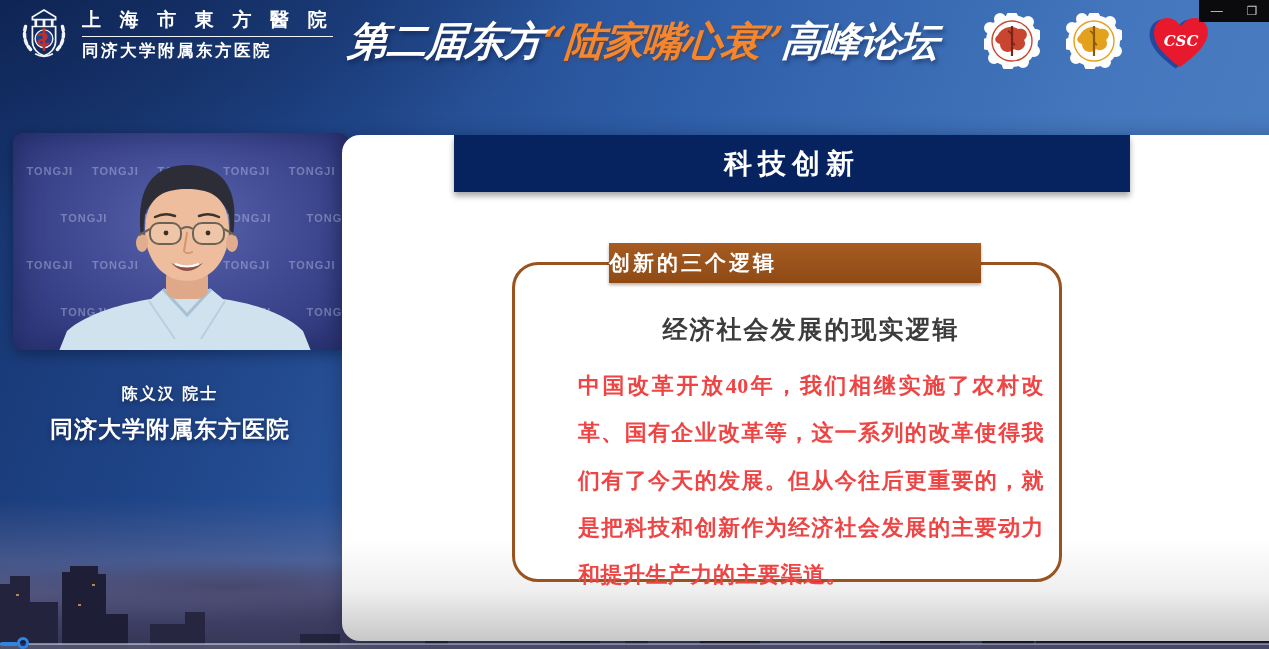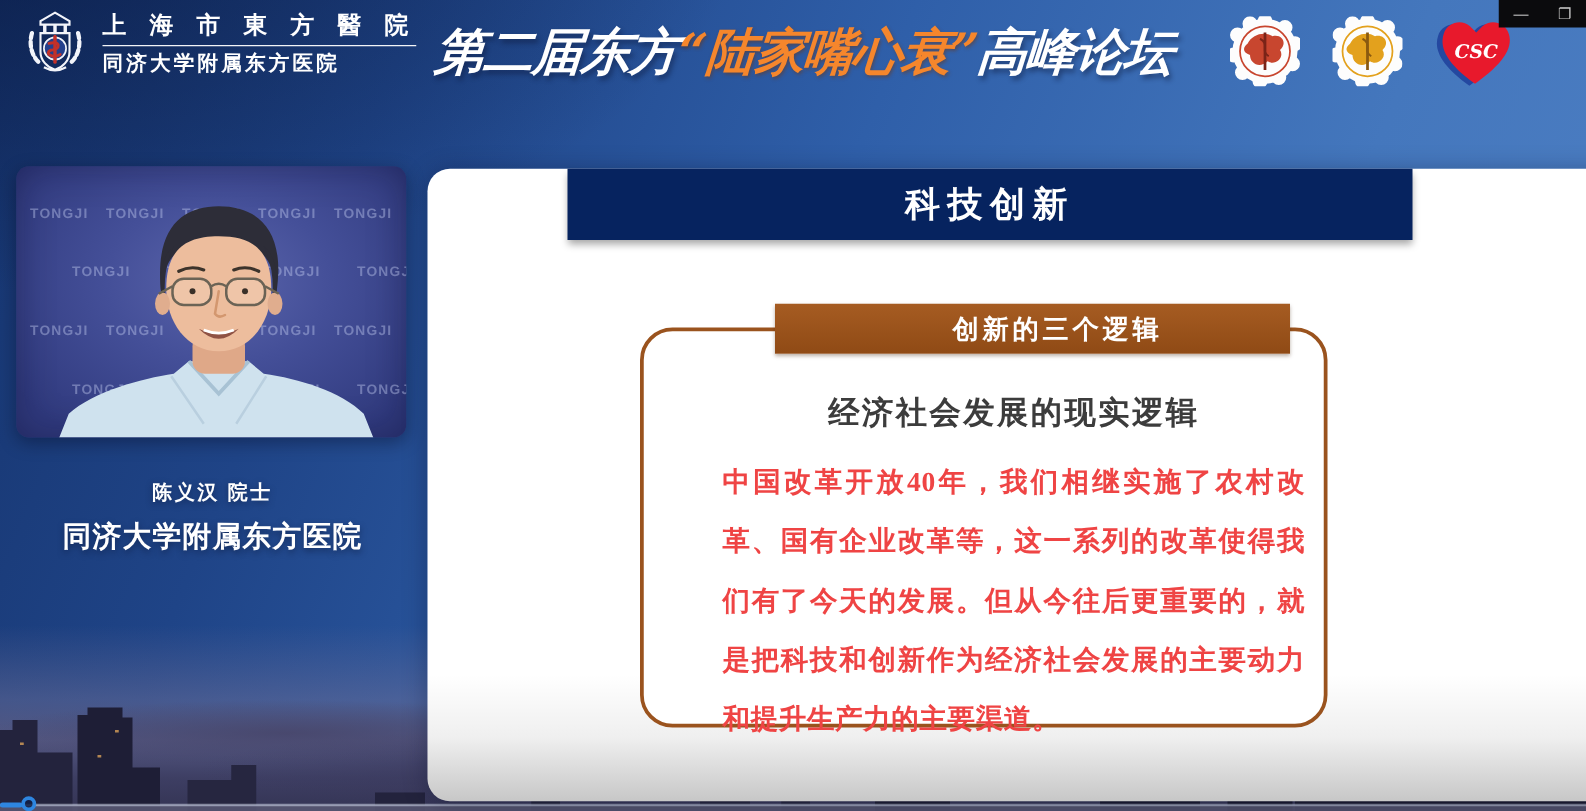--- a/index.html
+++ b/index.html
@@ -40,21 +40,21 @@
   .title-orange{color:#f5862c;text-shadow:1px 2px 3px rgba(120,50,0,.45);}
   .org-logos{position:absolute;left:984px;top:10px;display:flex;align-items:center;gap:26px;}
   .org-badge{width:56px;height:56px;}
   .csc-heart{width:66px;height:62px;}
   .win-controls{position:absolute;left:1199px;top:0;width:70px;height:22px;background:#0b0b0d;
          display:flex;align-items:center;justify-content:space-around;color:#c9c9c9;font-size:12px;line-height:1;}
   .win-btn{cursor:default;padding:0 4px;}
   
   .video-panel{position:absolute;left:13px;top:133px;width:312px;height:217px;border-radius:10px;overflow:hidden;
          background:radial-gradient(200px 150px at 52% 42%, #5a64ab 0%, #444f98 45%, #303a7e 100%);
-         box-shadow:0 4px 14px rgba(0,0,20,.35), inset 0 0 30px rgba(10,10,40,.35);}
+         box-shadow:0 4px 14px rgba(0,0,20,.35), inset 0 0 30px rgba(10,10,40,.35);padding-left:24px;}
   .wm-grid{position:absolute;inset:0;display:flex;flex-direction:column;justify-content:space-around;
          padding:14px 4px;box-sizing:border-box;}
   .wm-row{display:flex;justify-content:space-around;}
   .wm-row.offset{transform:translateX(26px);}
   .wm-row span{font-size:11px;font-weight:bold;letter-spacing:1px;color:rgba(195,205,240,.42);}
   .person-svg{position:absolute;inset:0;width:100%;height:100%;}
   
   .speaker{position:absolute;left:0;top:384px;width:340px;text-align:center;color:#fff;
          text-shadow:0 2px 5px rgba(10,20,50,.5);}
   .speaker-name{font-size:16px;font-weight:bold;letter-spacing:2px;}
@@ -62,24 +62,24 @@
   
   .slide{position:absolute;left:342px;top:135px;width:974px;height:506px;border-radius:18px;
          background:linear-gradient(180deg,#ffffff 0%,#ffffff 80%,#efefef 90%,#c7c7c7 100%);
          box-shadow:0 2px 20px rgba(0,10,30,.3);font-family:Liberation Serif, serif;}
   .slide-header{position:absolute;left:112px;top:0;width:676px;height:57px;background:#06235f;
          display:flex;align-items:center;justify-content:center;
          box-shadow:0 4px 6px rgba(0,0,0,.35);}
   .slide-header-text{color:#fff;font-size:28px;font-weight:bold;letter-spacing:6px;}
   .card{position:absolute;left:170px;top:127px;width:550px;height:320px;border:3px solid #9a531e;
          border-radius:26px;background:#fff;box-sizing:border-box;padding-left:48px;}
-  .card-badge{position:absolute;left:278px;top:108px;width:372px;height:40px;
+  .card-badge{position:absolute;left:267px;top:108px;width:372px;height:40px;
          background:linear-gradient(180deg,#a65c22 0%,#8f4a15 100%);
-         display:flex;align-items:center;justify-content:center;z-index:3;
-         box-shadow:0 2px 3px rgba(60,30,0,.35);padding-left:40px;}
+         display:flex;align-items:center;z-index:3;
+         box-shadow:0 2px 3px rgba(60,30,0,.35);}
   .card-badge-text{color:#fff;font-size:21px;font-weight:bold;letter-spacing:3px;}
   .card-title{margin-top:48px;text-align:center;font-size:25px;font-weight:bold;color:#3c3c3c;letter-spacing:2px;}
   .card-body{width:466px;margin:16px auto 0;font-size:22px;font-weight:600;color:#ef4444;
          line-height:2.15;text-align:justify;letter-spacing:.5px;}
 </style>
 </head>
 <body>
 
 <div class="stage">
 

